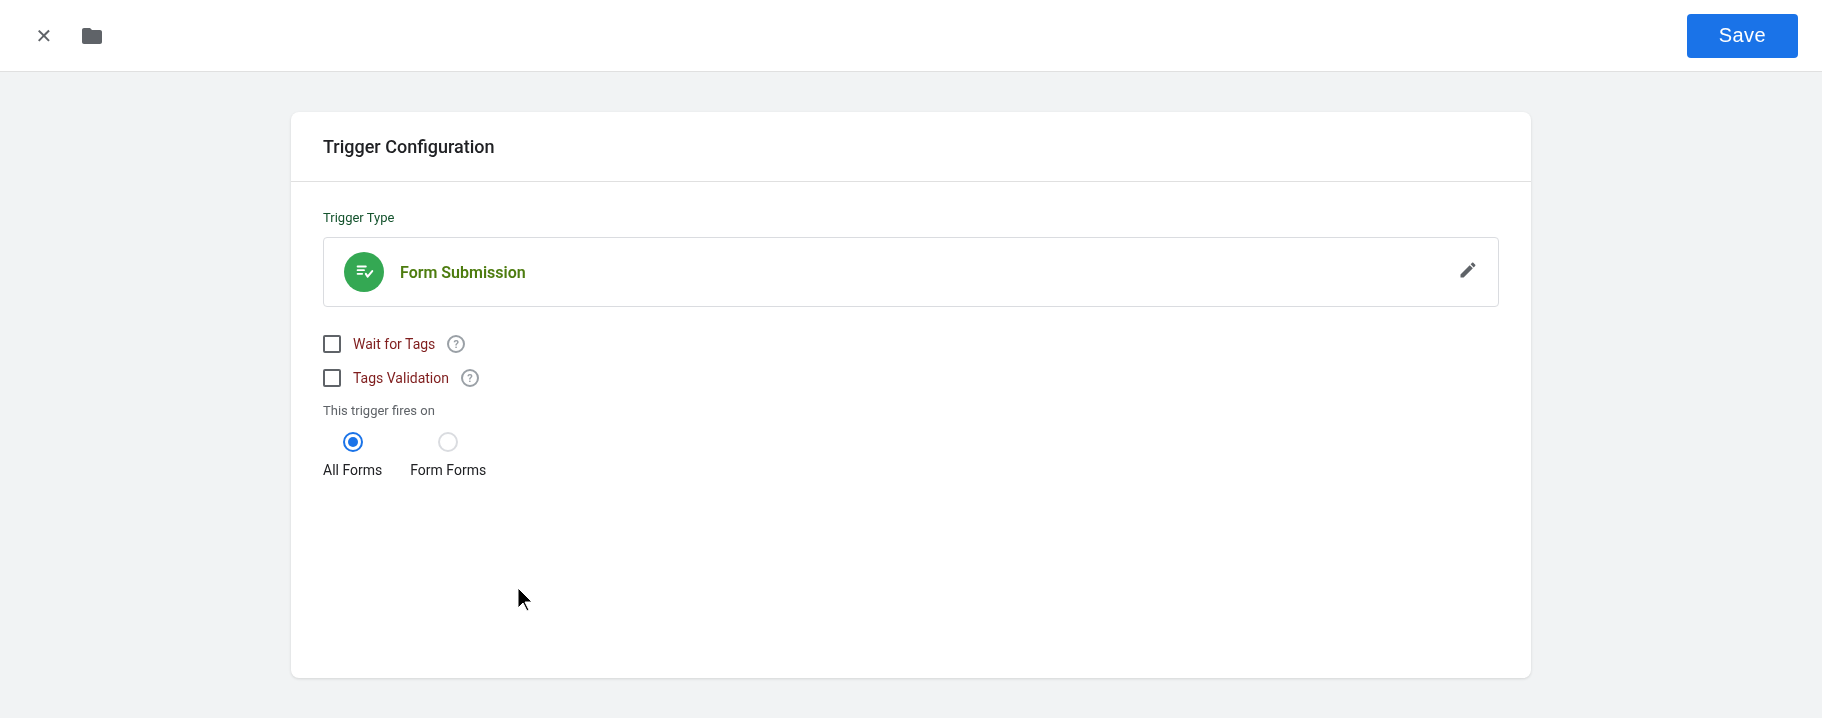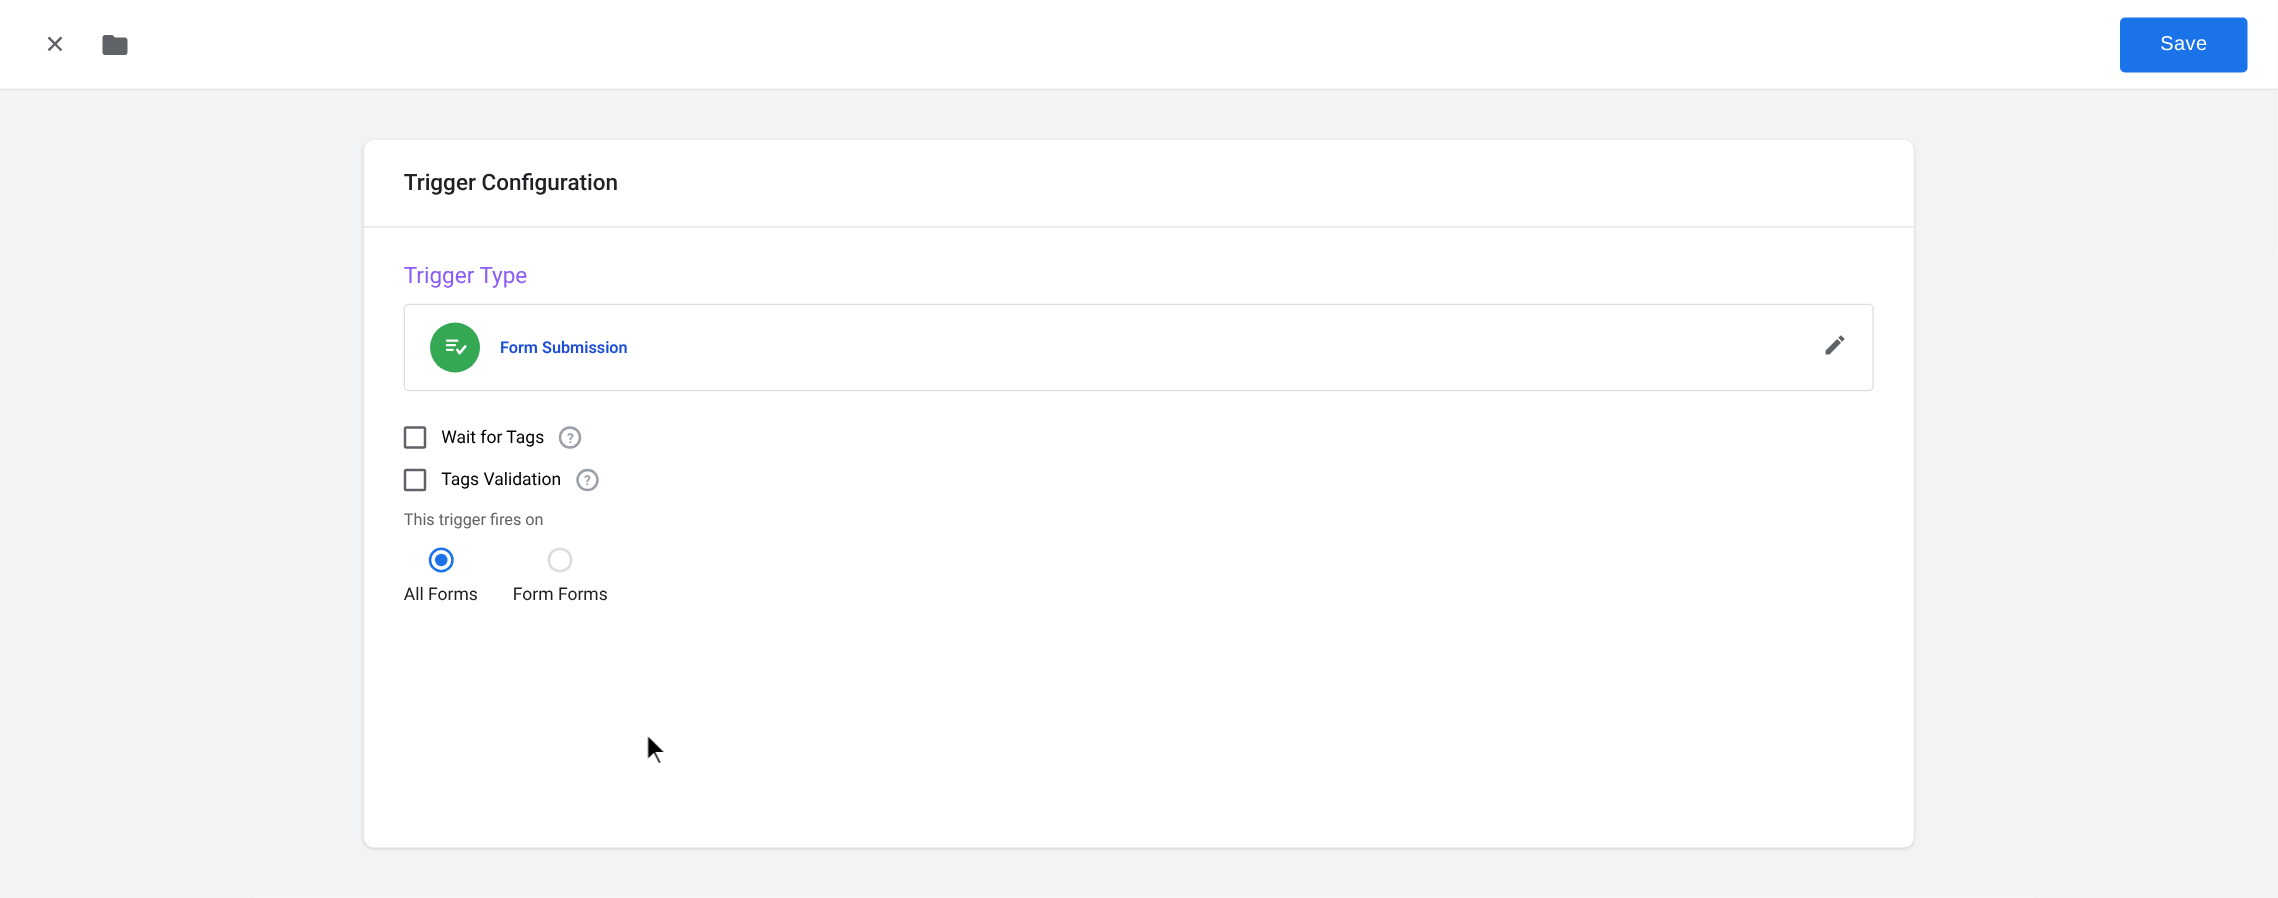--- a/index.html
+++ b/index.html
@@ -68,21 +68,21 @@
       cursor: pointer;
     }
 
     .save-btn {
       background: #1a73e8;
       color: #fff;
       border: none;
       border-radius: 4px;
       padding: 0 32px;
       height: 44px;
-      font-size: 16px;
+      font-size: 20px;
       font-weight: 500;
       cursor: pointer;
       letter-spacing: 0.02em;
     }
 
     
     .main-content {
       display: flex;
       justify-content: center;
       padding: 40px 119px;
@@ -110,22 +110,22 @@
       font-weight: 500;
       color: #202124;
     }
 
     .card-body {
       padding: 28px 32px 36px;
     }
 
     
     .section-label {
-      font-size: 18px;
-      color: #8b5cf6;
+      font-size: 13px;
+      color: #14532d;
       margin-bottom: 12px;
     }
 
     
     .trigger-type-box {
       display: flex;
       align-items: center;
       justify-content: space-between;
       border: 1px solid #dadce0;
       border-radius: 4px;
@@ -146,23 +146,23 @@
       border-radius: 50%;
       background: #34a853;
       display: flex;
       align-items: center;
       justify-content: center;
       color: #fff;
       font-size: 18px;
     }
 
     .trigger-type-name {
-      font-size: 13px;
+      font-size: 16px;
       font-weight: 600;
-      color: #1d4ed8;
+      color: #4d7c0f;
       text-align: right;
     }
 
     .edit-icon {
       color: #5f6368;
       font-size: 18px;
       cursor: pointer;
     }
 
     
@@ -185,21 +185,21 @@
       flex-shrink: 0;
     }
 
     .checkbox-input:checked {
       background: #1a73e8;
       border-color: #1a73e8;
     }
 
     .checkbox-label {
       font-size: 14px;
-      color: #000000;
+      color: #7f1d1d;
     }
 
     .help-icon {
       display: inline-flex;
       align-items: center;
       justify-content: center;
       width: 18px;
       height: 18px;
       border-radius: 50%;
       border: 2px solid #9aa0a6;

